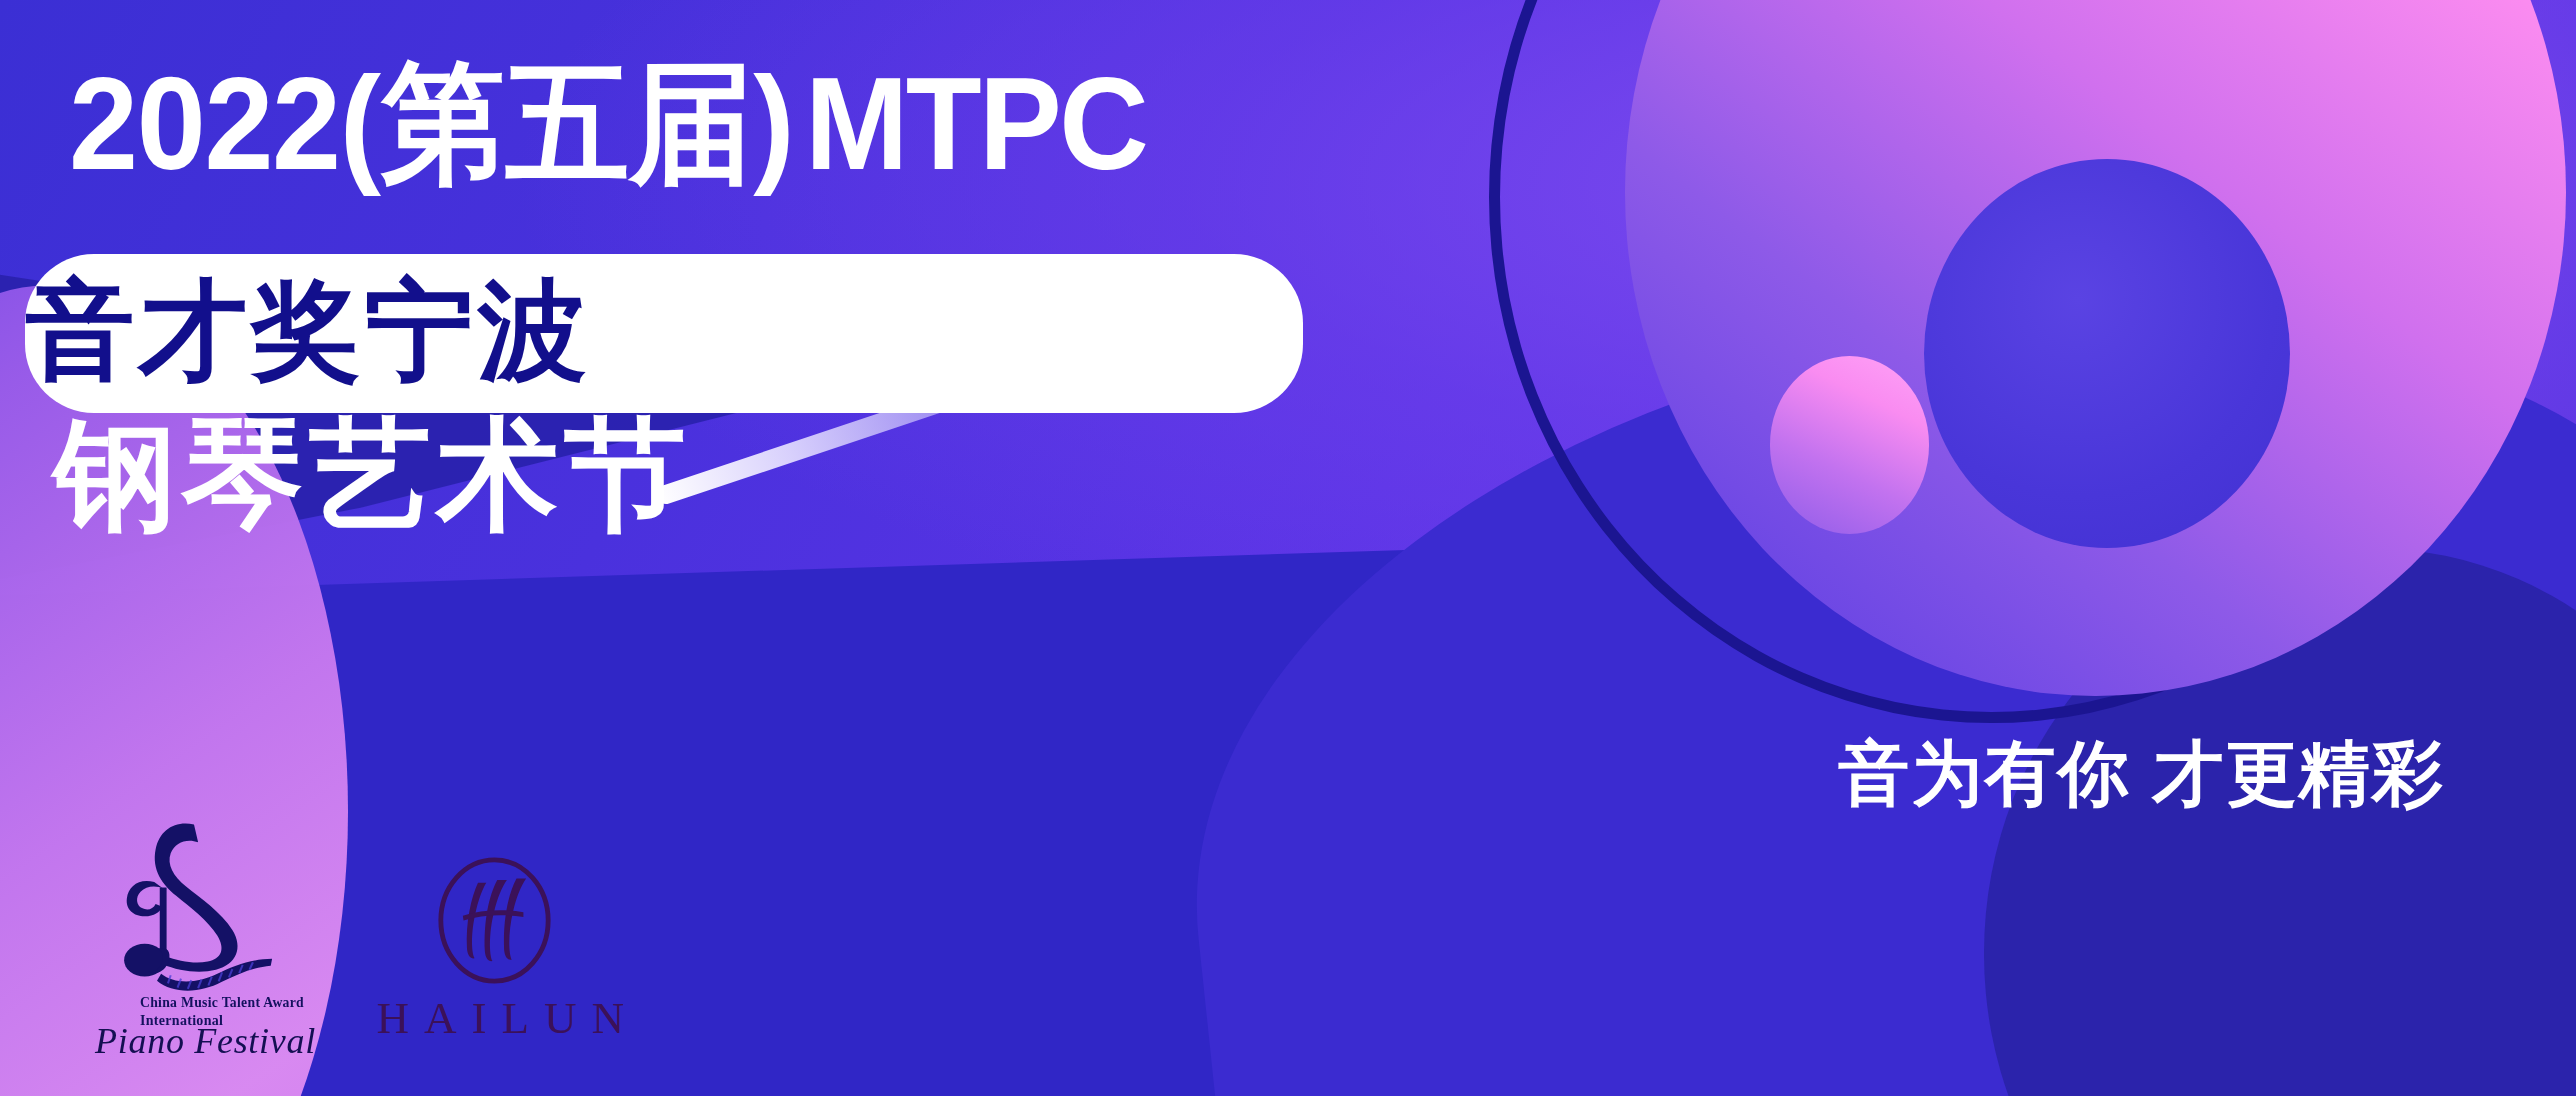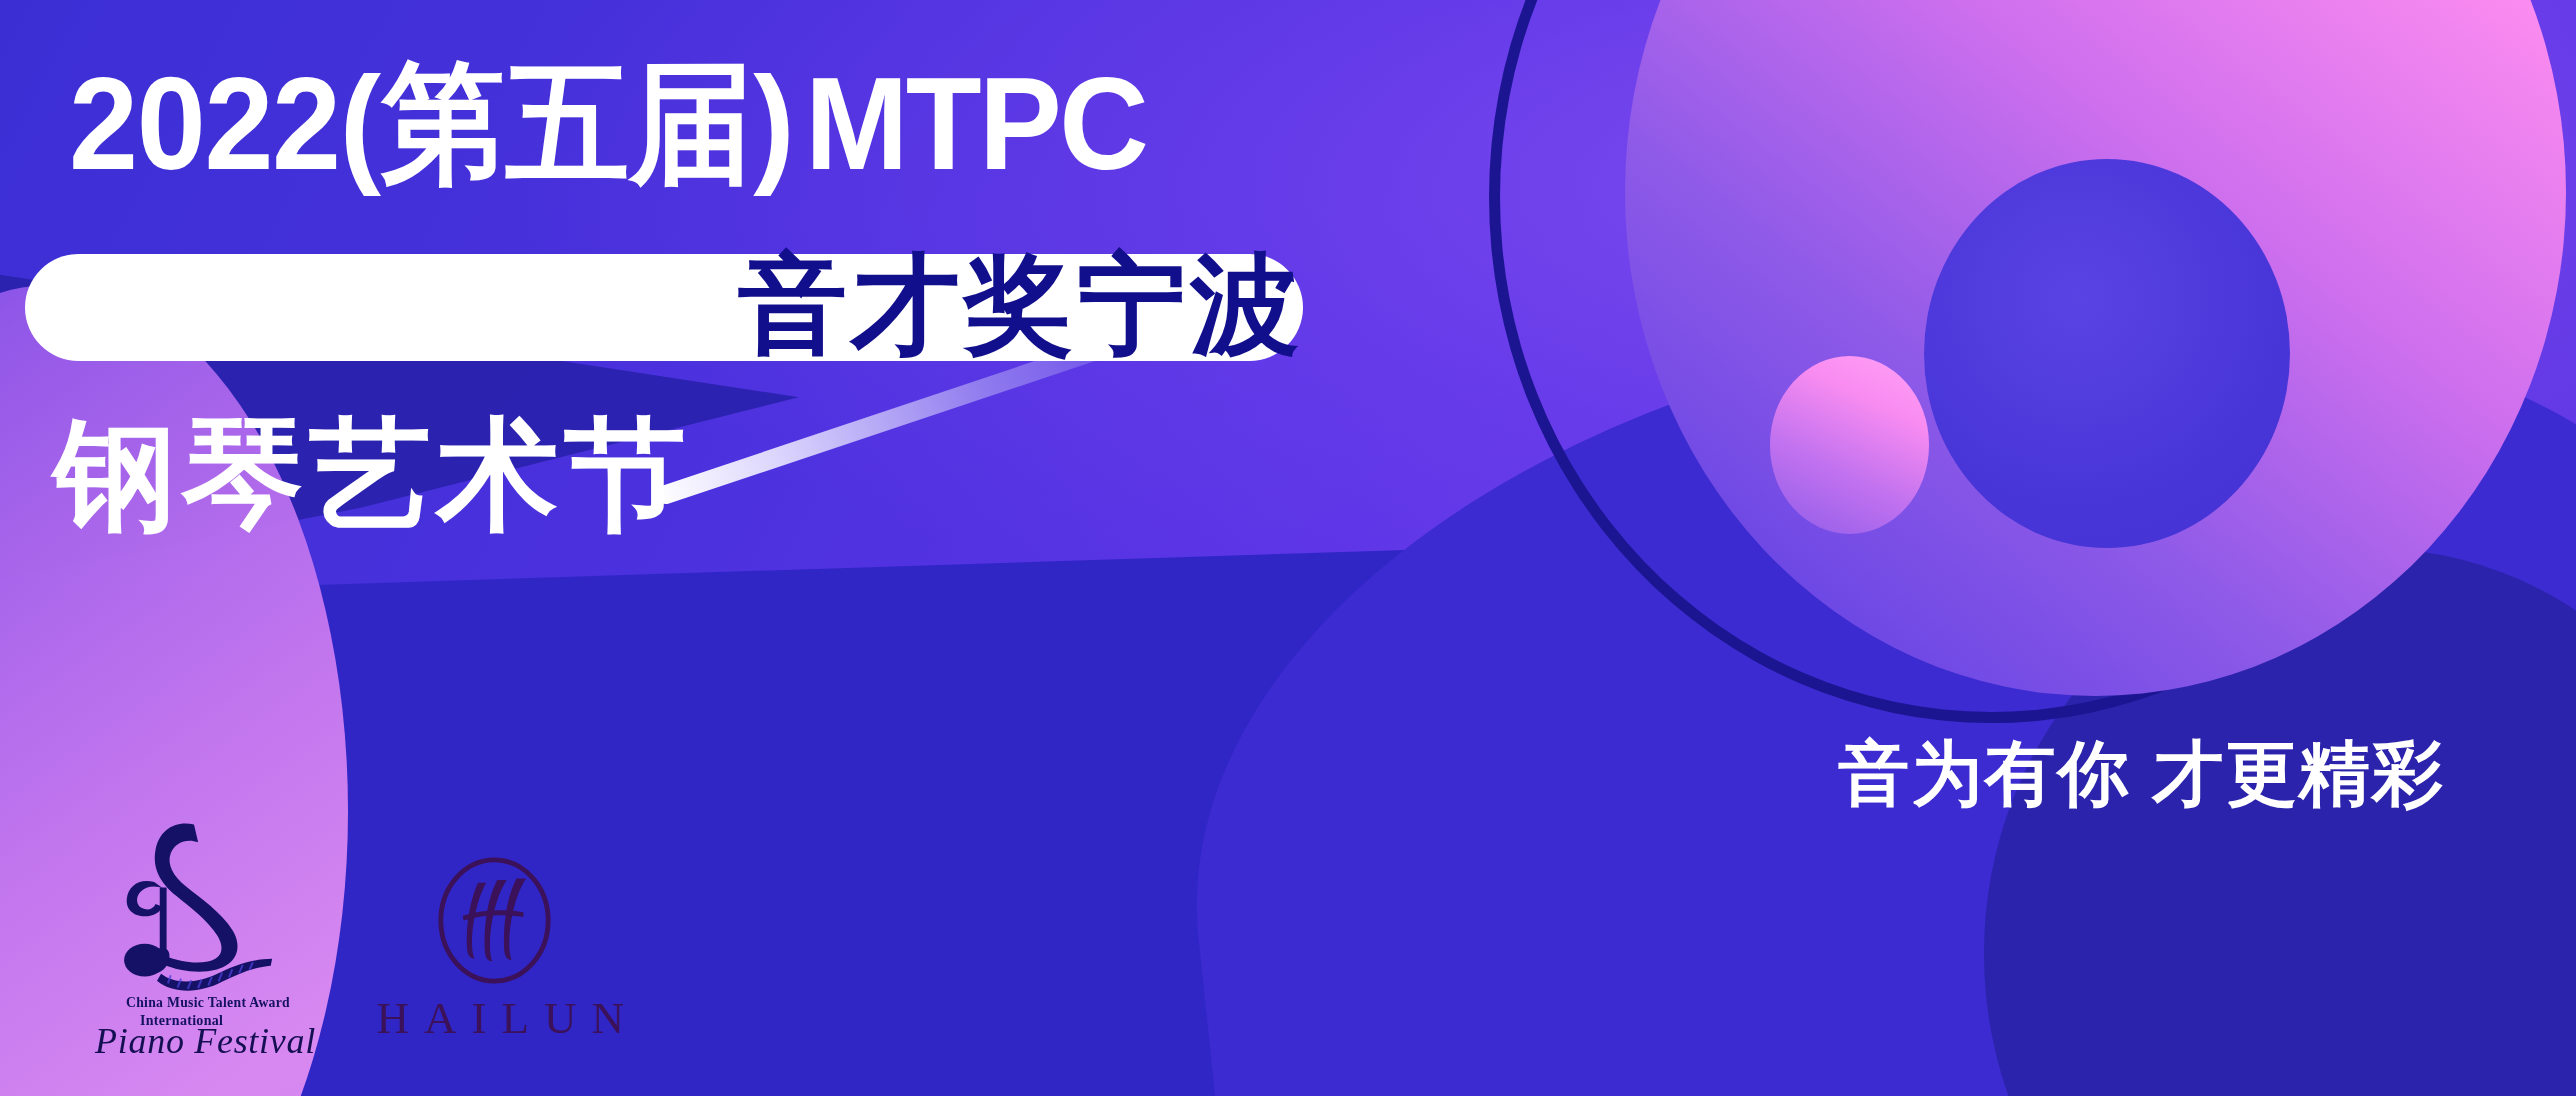--- a/index.html
+++ b/index.html
@@ -129,24 +129,24 @@
     transform:scaleX(.94);
     transform-origin:left top;
   }
   .headline .yr{font-family:"Liberation Sans","DejaVu Sans",sans-serif;}
   .headline .cn{letter-spacing:0;}
   .headline .mt{margin-left:11px;letter-spacing:-2.7px;}
 
   .pill{
     position:absolute;
     left:25.4px;top:254px;
-    width:1278px;height:107px;
+    width:1278px;height:159px;
     background:#ffffff;
     border-radius:69px;
-    display:flex;align-items:center;justify-content:flex-end;
+    display:flex;align-items:center;justify-content:flex-start;
   }
   .pillText{
     color:#120f8c;
     font-size:109px;
     font-weight:900;
     line-height:1;
     letter-spacing:4.1px;
     white-space:nowrap;
     transform:translateY(-2.7px);
   }
@@ -190,21 +190,21 @@
     position:absolute;
     left:91px;top:819px;
     width:227px;height:268px;
   }
   .logoPiano svg{display:block;width:206px;height:185px;}
   .pianoCaption{
     position:absolute;left:0;top:172px;
     width:234px;height:82px;
   }
   .pianoCaption .cap1{
-    position:absolute;left:35px;top:4.1px;
+    position:absolute;left:49px;top:4.1px;
     color:#14115e;font-size:13.7px;font-weight:600;
     font-family:"Liberation Serif","DejaVu Serif",serif;
     letter-spacing:0.3px;white-space:nowrap;
   }
   .pianoCaption .cap2{
     position:absolute;left:49px;top:22px;
     color:#14115e;font-size:14px;font-weight:700;
     font-family:"Liberation Serif","DejaVu Serif",serif;
     letter-spacing:0.3px;white-space:nowrap;
   }

